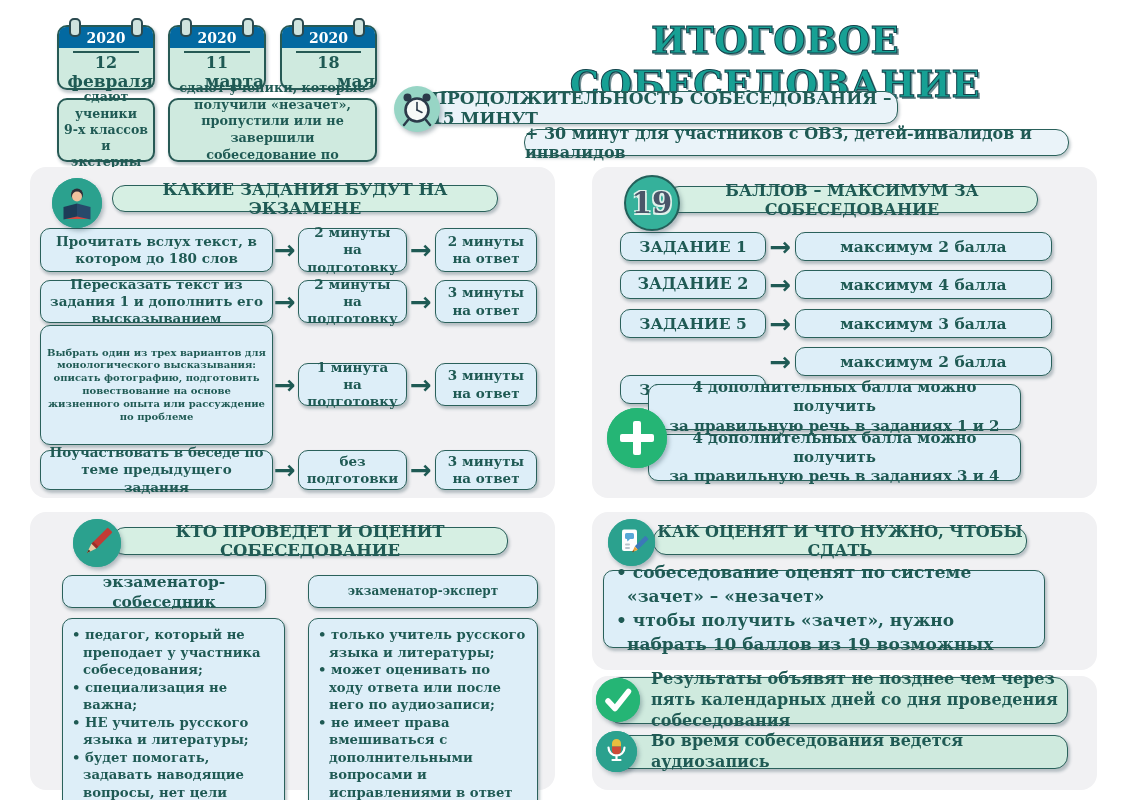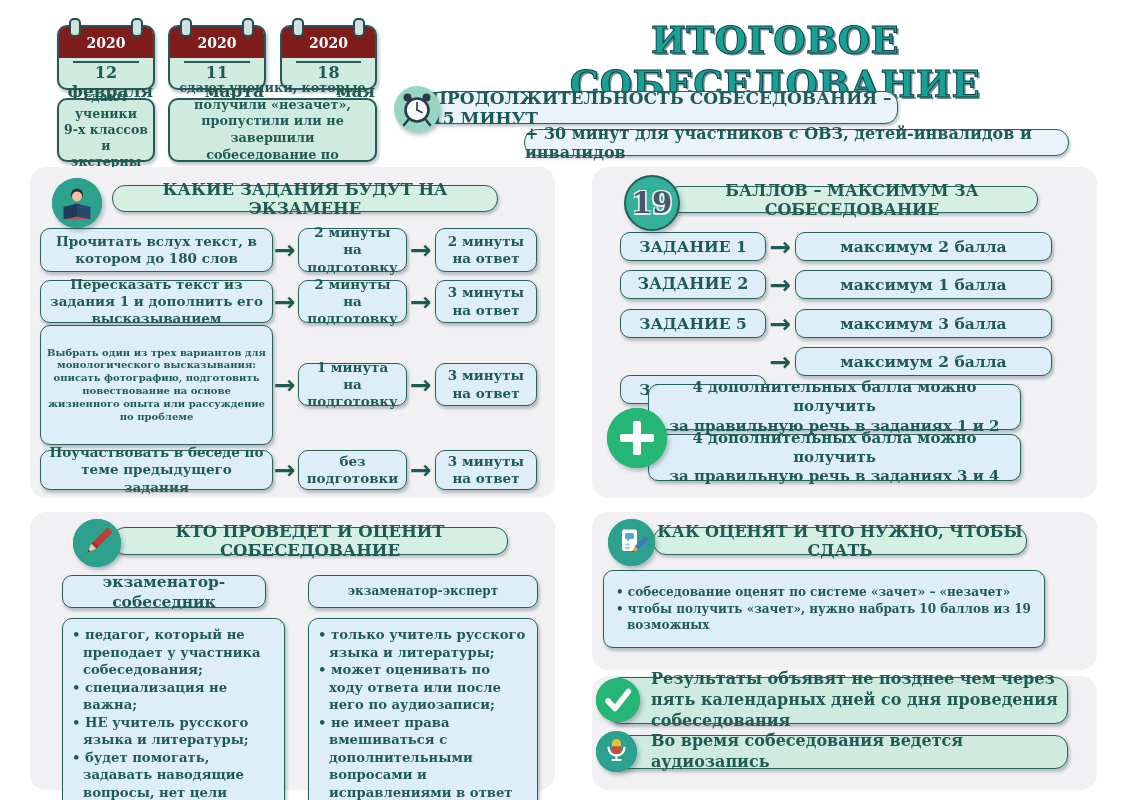--- a/index.html
+++ b/index.html
@@ -13,21 +13,21 @@
            box-shadow:1.5px 2.5px 3px rgba(45,75,85,.3);display:flex;align-items:center;justify-content:center;
            text-align:center;box-sizing:border-box;z-index:1;}
   .lbluebar{position:absolute;background:#eaf3f9;border:1.6px solid #2a615b;border-radius:13px;
            box-shadow:1.5px 2.5px 3px rgba(45,75,85,.3);display:flex;align-items:center;justify-content:center;
            box-sizing:border-box;z-index:1;}
   .arrow{position:absolute;display:flex;align-items:center;justify-content:center;color:#1f5a54;
          font-size:26px;font-family:"DejaVu Sans",sans-serif;font-weight:bold;}
   .icirc{position:absolute;border-radius:50%;box-shadow:2px 3px 4px rgba(45,75,85,.35);z-index:2;line-height:0;}
   .cal{position:absolute;background:#cfeadf;border:2px solid #275a55;border-radius:10px;
        box-shadow:1.5px 2.5px 3px rgba(45,75,85,.3);box-sizing:border-box;}
-  .cal-head{background:#7f1d1d;border-radius:7px 7px 0 0;height:31px;display:flex;align-items:center;
+  .cal-head{background:#0369a1;border-radius:7px 7px 0 0;height:21px;display:flex;align-items:center;
        justify-content:center;color:#fff;font-size:14px;}
   .cal-rule{height:2px;background:#275a55;width:70%;margin:3px auto 1px;}
   .cal-day{text-align:center;font-size:16px;line-height:1.1;}
   .cal-month{text-align:right;font-size:17px;line-height:1.1;}
   .pin{position:absolute;top:-9px;width:8px;height:15px;background:#cfe3de;border:2.5px solid #2b4a50;
        border-radius:5px;z-index:3;}
   .note{position:absolute;background:#cfeadf;border:2px solid #275a55;border-radius:10px;display:flex;
        align-items:center;justify-content:center;text-align:center;white-space:pre-line;font-size:12.5px;
        padding:3px 5px;box-sizing:border-box;box-shadow:1.5px 2.5px 3px rgba(45,75,85,.3);line-height:1.3;}
   .title{position:absolute;left:455px;top:18px;width:640px;text-align:center;font-size:37px;color:#17a094;
@@ -143,21 +143,21 @@
   <div class="panel" style="left:592px;top:167px;width:505px;height:331px;"></div>
   <div class="badge19">19</div>
   <div class="mintpill" style="left:666px;top:186px;width:372px;height:27px;font-size:16px;">БАЛЛОВ – МАКСИМУМ ЗА СОБЕСЕДОВАНИЕ</div>
 
   <div class="bluebox" style="left:620px;top:232px;width:146px;height:29px;font-size:15.5px;">ЗАДАНИЕ 1</div>
   <div class="arrow" style="left:766px;top:232px;width:29px;height:29px;">→</div>
   <div class="bluebox" style="left:795px;top:232px;width:257px;height:29px;font-size:15.5px;">максимум 2 балла</div>
 
   <div class="bluebox" style="left:620px;top:270px;width:146px;height:29px;font-size:16px;">ЗАДАНИЕ 2</div>
   <div class="arrow" style="left:766px;top:270px;width:29px;height:29px;">→</div>
-  <div class="bluebox" style="left:795px;top:270px;width:257px;height:29px;font-size:15.5px;">максимум 1 балла</div>
+  <div class="bluebox" style="left:795px;top:270px;width:257px;height:29px;font-size:15.5px;">максимум 4 балла</div>
 
   <div class="bluebox" style="left:620px;top:309px;width:146px;height:29px;font-size:15.5px;">ЗАДАНИЕ 5</div>
   <div class="arrow" style="left:766px;top:309px;width:29px;height:29px;">→</div>
   <div class="bluebox" style="left:795px;top:309px;width:257px;height:29px;font-size:15.5px;">максимум 3 балла</div>
 
   <div class="bluebox" style="left:620px;top:347px;width:146px;height:29px;font-size:15.5px;margin-top:28px;">ЗАДАНИЕ 4</div>
   <div class="arrow" style="left:766px;top:347px;width:29px;height:29px;">→</div>
   <div class="bluebox" style="left:795px;top:347px;width:257px;height:29px;font-size:15.5px;">максимум 2 балла</div>
 
   <div class="bluebox" style="left:648px;top:384px;width:373px;height:46px;font-size:15px;">4 дополнительных балла можно получить
@@ -215,21 +215,21 @@
       <rect x="17" y="24.5" width="5" height="2" rx="1" fill="#b8c4cc"></rect>
       <rect x="17" y="28" width="5" height="2" rx="1" fill="#b8c4cc"></rect>
       <g transform="rotate(45 31 26)">
         <rect x="29" y="15" width="4.6" height="15" rx="0.8" fill="#3b79b8"></rect>
         <polygon points="29,30 33.6,30 31.3,36" fill="#e8a33d"></polygon>
         <polygon points="30.5,33.8 32.1,33.8 31.3,36" fill="#4a3526"></polygon>
       </g>
     </svg>
   </div>
   <div class="mintpill" style="left:653px;top:527px;width:374px;height:28px;font-size:16px;">КАК ОЦЕНЯТ И ЧТО НУЖНО, ЧТОБЫ СДАТЬ</div>
-  <div class="bullets" style="left:603px;top:570px;width:442px;height:78px;font-size:12px;line-height:1.4;padding:8px 12px;display:flex;align-items:center;">
+  <div class="bullets" style="left:603px;top:570px;width:442px;height:78px;font-size:17px;line-height:1.4;padding:8px 12px;display:flex;align-items:center;">
     <ul>
       <li>собеседование оценят по системе «зачет» – «незачет»</li>
       <li>чтобы получить «зачет», нужно набрать 10 баллов из 19 возможных</li>
     </ul>
   </div>
 
   <div class="panel" style="left:592px;top:676px;width:505px;height:114px;"></div>
   <div class="fpill" style="left:608px;top:677px;width:460px;height:47px;">Результаты объявят не позднее чем через пять календарных дней со дня проведения собеседования</div>
   <div class="icirc" style="left:596px;top:678px;width:44px;height:44px;background:#25b575;">
     <svg width="44" height="44" viewBox="0 0 44 44">

